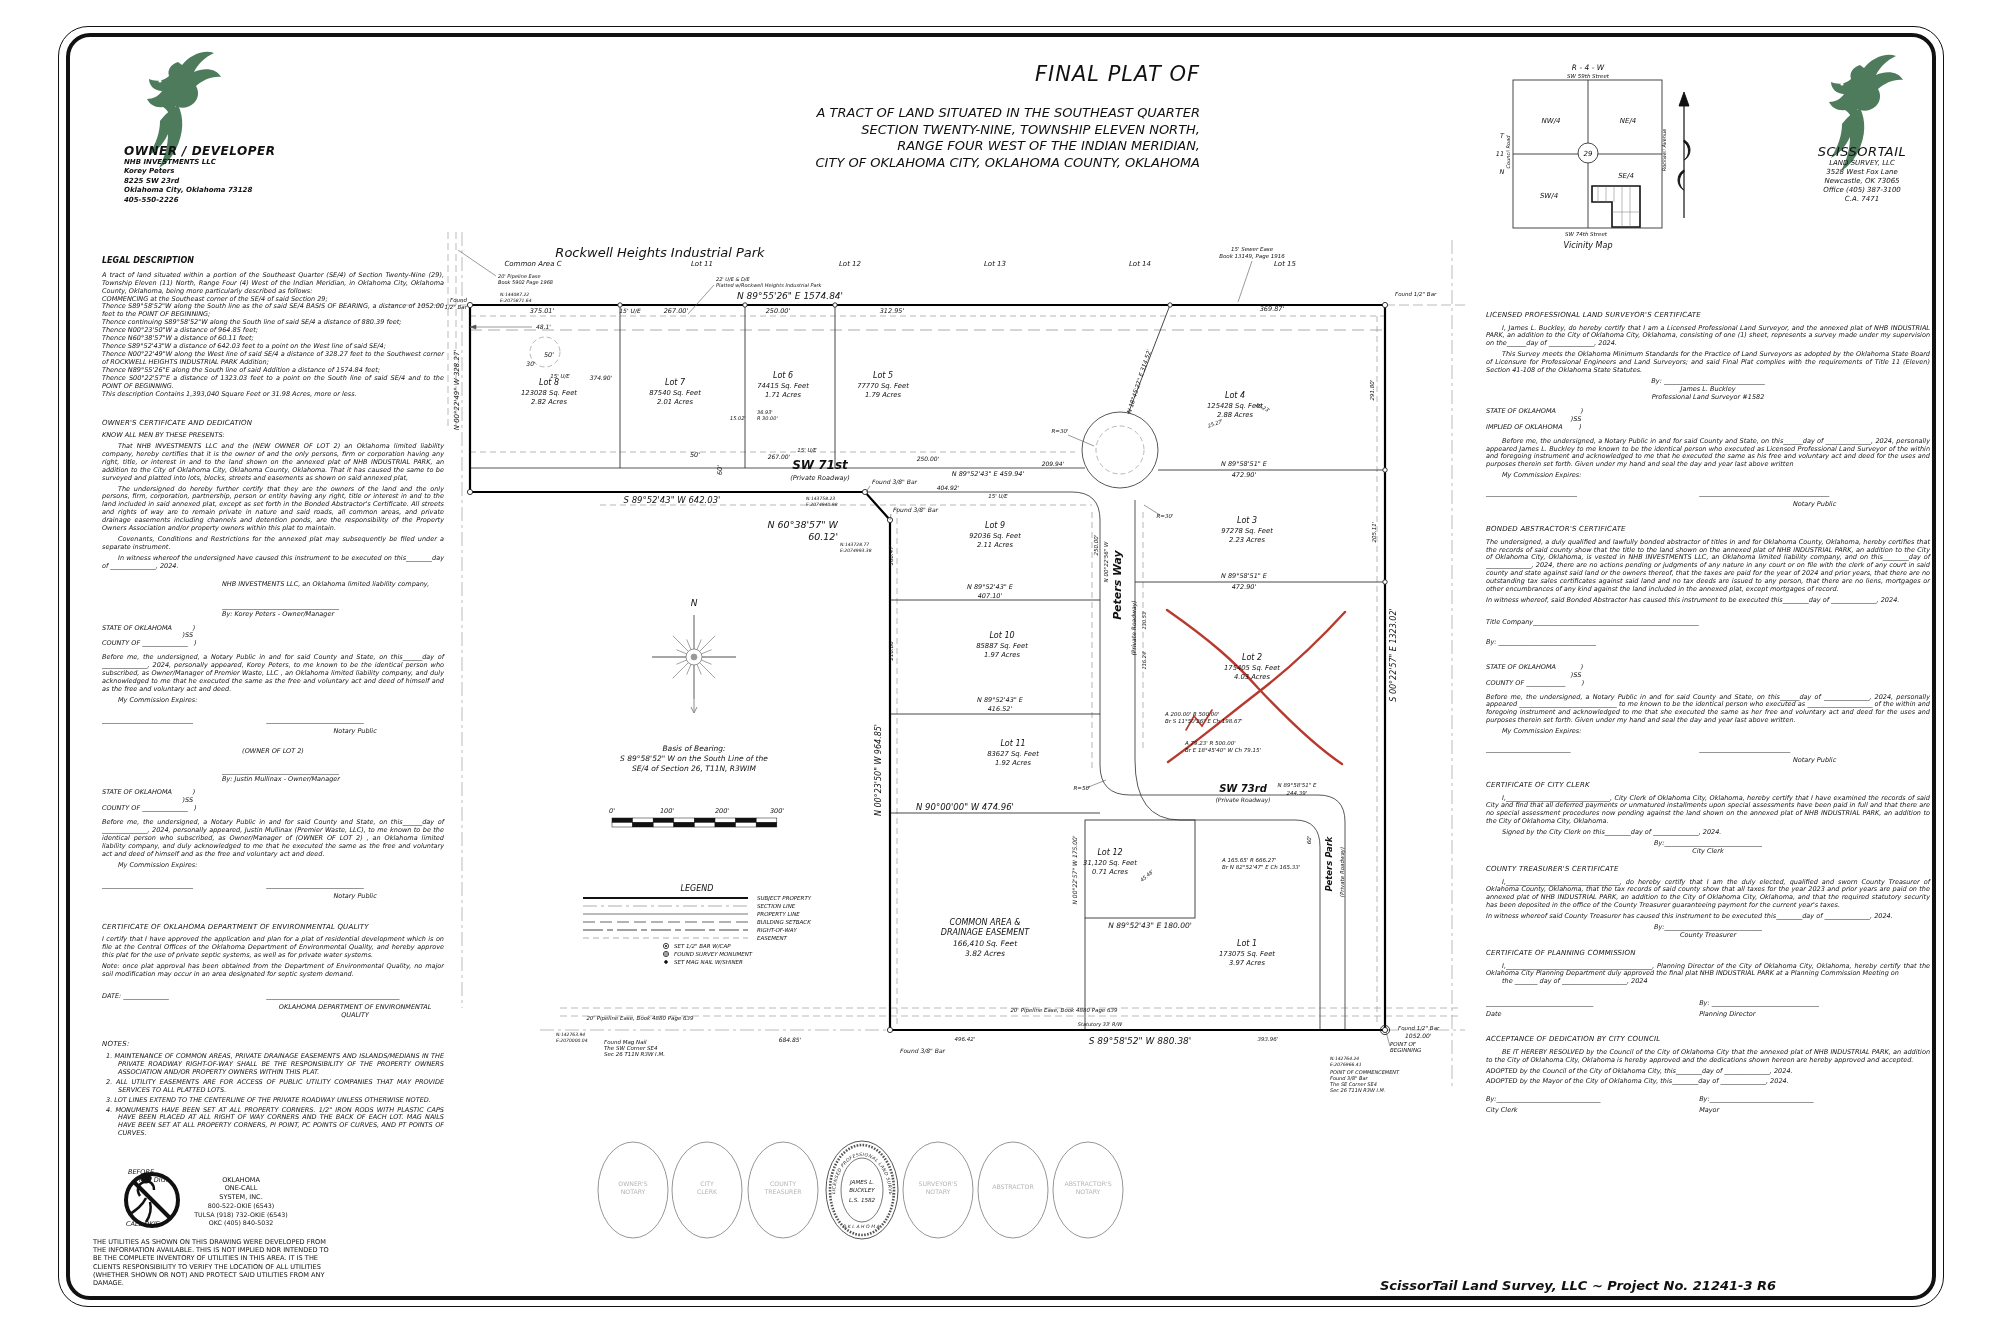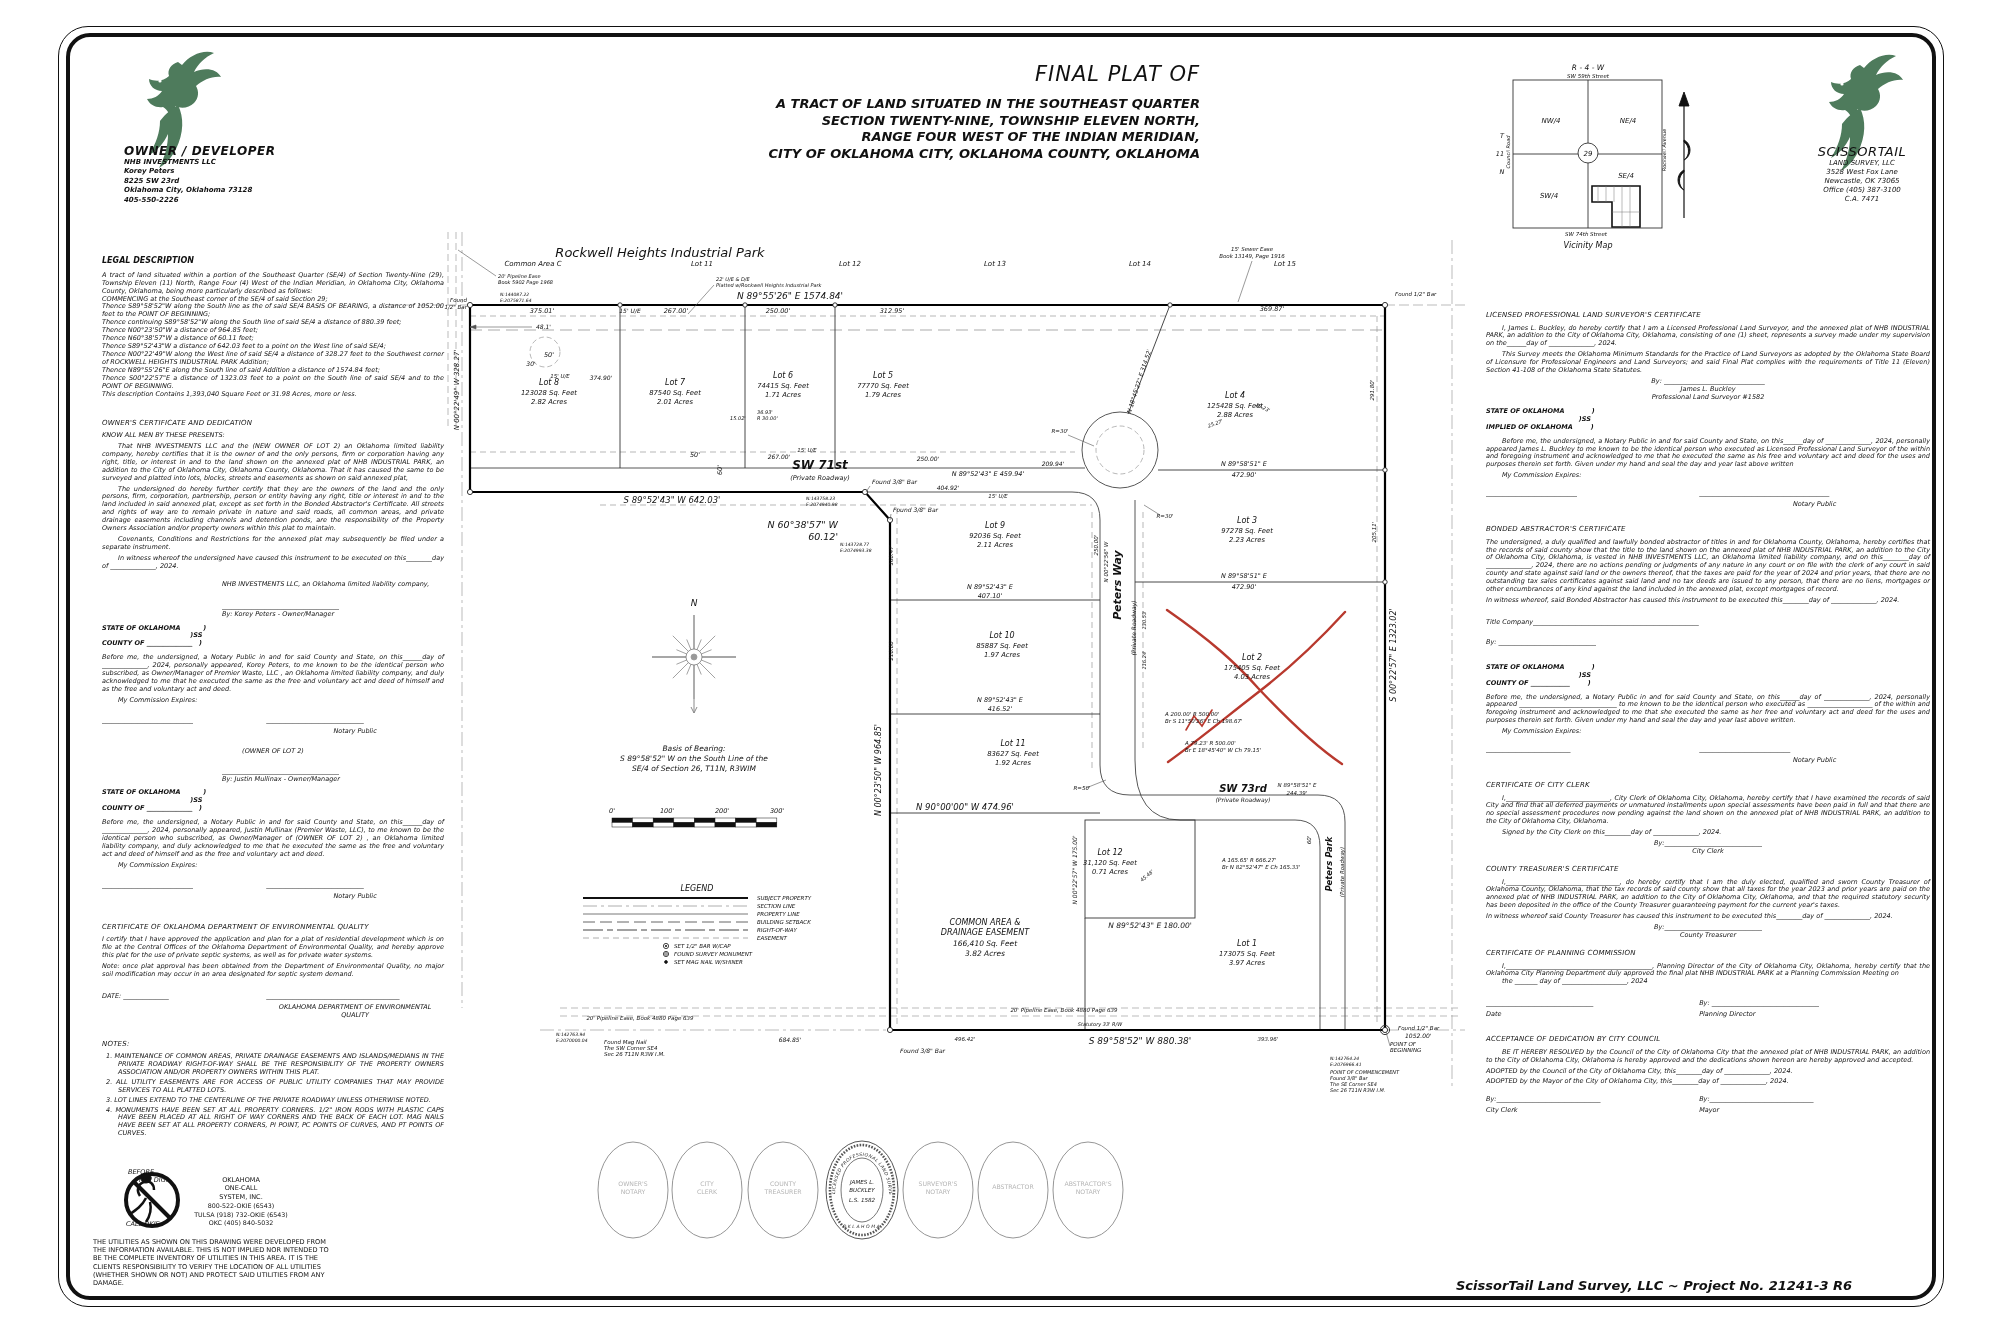--- a/index.html
+++ b/index.html
@@ -5,55 +5,55 @@
   html,body{margin:0;padding:0;background:#fff;}
   body{width:2000px;height:1333px;position:relative;font-family:"DejaVu Sans",sans-serif;overflow:hidden;}
   .frame-outer{position:absolute;left:58px;top:26px;right:56px;bottom:26px;border:1.5px solid #111;border-radius:30px;}
   .frame-inner{position:absolute;left:66px;top:33px;right:64px;bottom:33px;border:4px solid #111;border-radius:24px;}
   #platsvg{position:absolute;left:0;top:0;z-index:1;}
   .abs{position:absolute;z-index:2;color:#111;}
   
   .title-block{left:590px;top:62px;width:610px;text-align:right;font-style:italic;}
   .t1{font-size:21px;letter-spacing:1px;}
   .t2{font-size:36px;font-weight:bold;letter-spacing:1px;margin-top:2px;}
-  .t3{font-size:13px;line-height:1.28;margin-top:10px;font-weight:bold;}
+  .t3{font-size:13px;line-height:1.28;margin-top:19px;}
   
   .owner-block{left:124px;top:144px;width:260px;font-style:italic;font-weight:bold;}
   .owner-block .bh{font-size:12px;letter-spacing:.5px;}
   .owner-block .bl{font-size:7px;line-height:1.35;}
   .surv-block{left:1782px;top:144px;width:160px;text-align:center;font-style:italic;}
   .surv-block .bh{font-size:13px;letter-spacing:.5px;}
   .surv-block .bl{font-size:7px;line-height:1.3;}
   
   .col{position:absolute;z-index:2;font-style:italic;font-size:6.5px;line-height:1.22;color:#111;}
   #left-col{left:102px;top:248px;width:342px;}
   #right-col{left:1486px;top:302px;width:444px;}
   .blk{margin:3px 0;}
   .blk.h{font-weight:bold;font-size:8px;margin:8px 0 6px;}
   .blk.h2{font-size:7px;margin:9px 0 5px;letter-spacing:.2px;}
   .blk.p div{text-align:justify;}
   .blk.pi div{text-indent:16px;}
   .blk.ol div{text-align:justify;padding-left:16px;text-indent:-12px;margin-bottom:2px;}
-  .blk.st{white-space:pre;margin:6px 0;font-weight:bold;}
+  .blk.st{white-space:pre;margin:6px 0;}
   .blk.ctr{text-align:center;}
   .blk.ind40{margin-left:120px;}
   .blk.sigc{text-align:center;margin:0 0;}
   .blk.two{display:flex;justify-content:space-between;}
   .blk.two .t-l{width:45%;}
   .blk.two .t-r{width:52%;}
   .blk.ctr2 .t-r{text-align:center;}
   
   .basis{left:544px;top:744px;width:300px;text-align:center;font-style:italic;font-size:7.5px;line-height:1.3;}
   
   .okie-head{left:128px;top:1168px;width:70px;font-style:italic;font-size:6.5px;}
   .okie-call{left:126px;top:1220px;width:70px;text-align:left;font-style:italic;font-size:6.5px;}
   .okie-org{left:196px;top:1176px;width:90px;text-align:center;font-size:6.5px;line-height:1.3;}
   .okie-ph{left:176px;top:1200px;width:130px;text-align:center;font-size:6.3px;line-height:1.35;}
   .disclaimer{left:93px;top:1238px;width:240px;font-size:6.6px;line-height:1.25;}
-  .footer{left:1380px;top:1278px;width:548px;text-align:center;font-style:italic;font-weight:bold;font-size:13px;}
+  .footer{left:1380px;top:1278px;width:548px;text-align:left;font-style:italic;font-weight:bold;font-size:13px;}
 </style>
 </head>
 <body>
 
 <div class="frame-outer"></div>
 <div class="frame-inner"></div>
 
 <svg id="platsvg" width="2000" height="1333" viewBox="0 0 2000 1333" xmlns="http://www.w3.org/2000/svg">
   <defs>
     <g id="bird">

